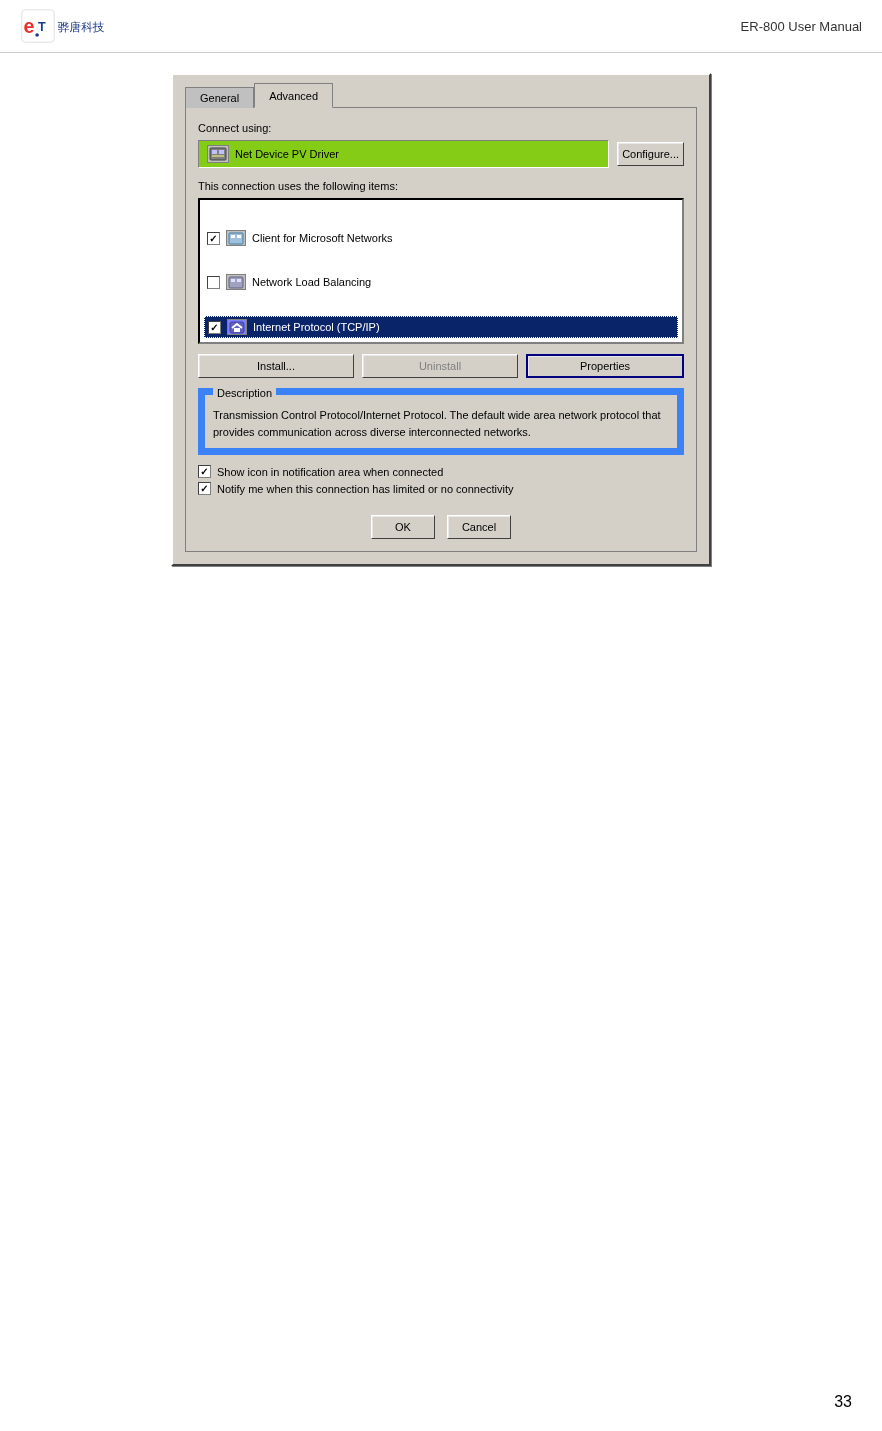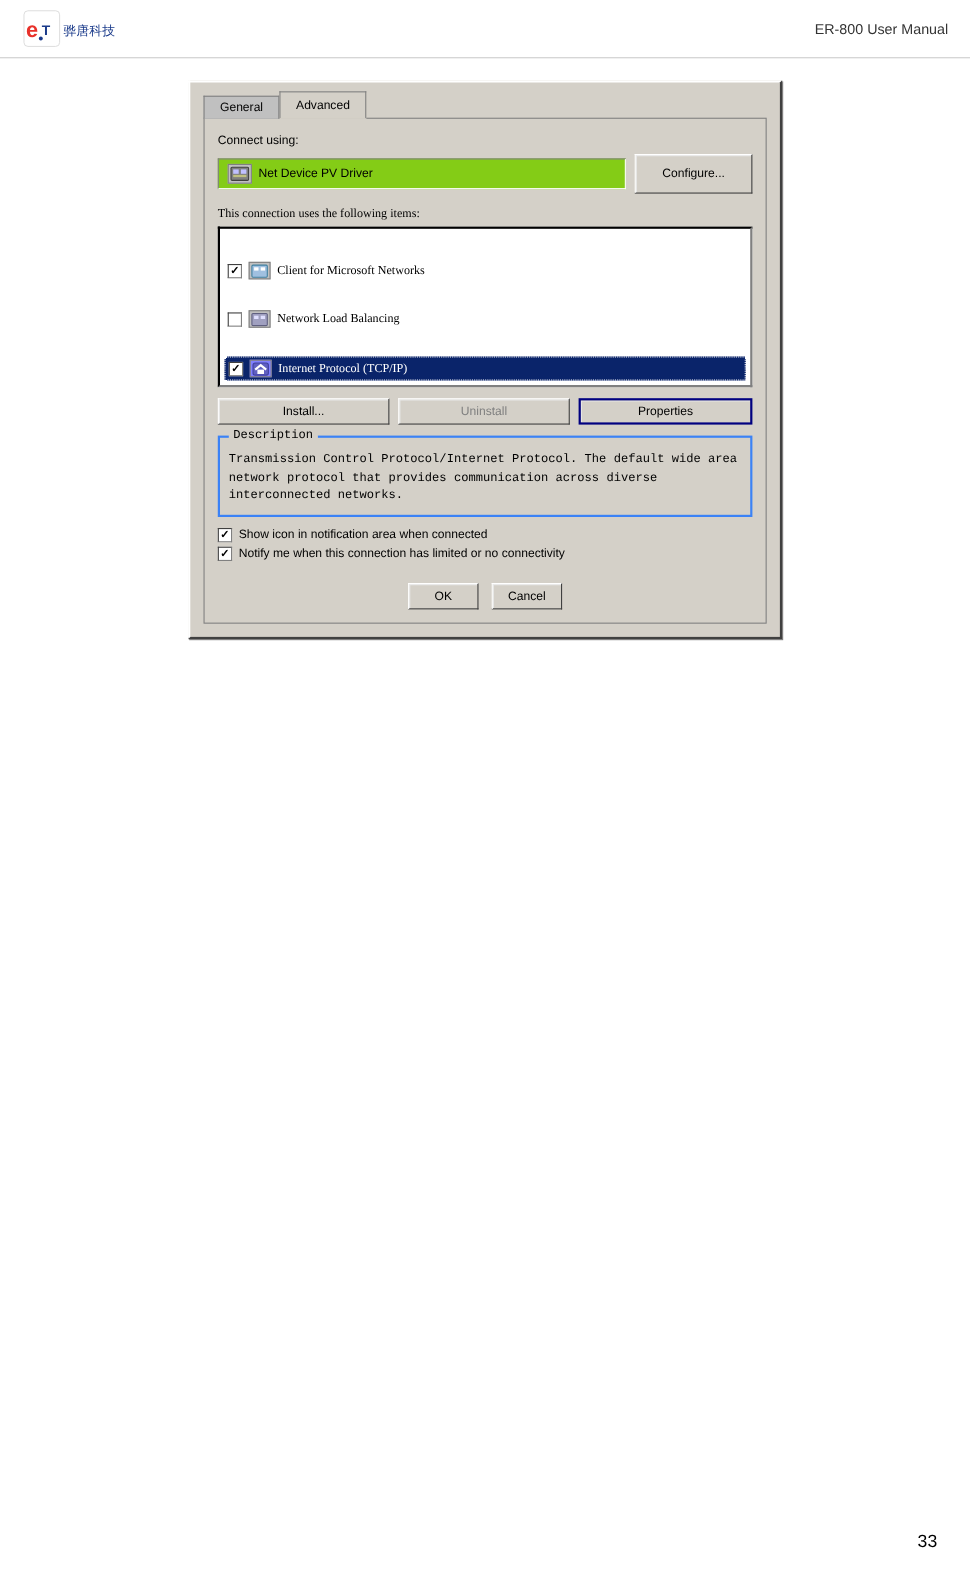--- a/index.html
+++ b/index.html
@@ -177,35 +177,34 @@
       width: 22px;
       height: 18px;
       background: #c0c0c0;
       border: 1px solid #808080;
       display: flex;
       align-items: center;
       justify-content: center;
       font-size: 8px;
     }
     .configure-btn {
-      padding: 4px 24px;
+      padding: 4px 4px;
       background: #d4d0c8;
       border: 1px solid #fff;
       border-right-color: #404040;
       border-bottom-color: #404040;
       box-shadow: inset 1px 1px 0 #e8e8e8;
       cursor: pointer;
       font-size: 11px;
-      height: 36px;
+      height: 24px;
     }
 
     
     .items-section {
       margin-bottom: 10px;
-      font-family: Liberation Serif, serif;
     }
     .items-list {
       background: #fff;
       border: 2px inset #808080;
       border-top-color: #404040;
       border-left-color: #404040;
       padding: 4px;
       min-height: 110px;
     }
     .item-row {
@@ -276,25 +275,24 @@
     }
     .action-btn.highlighted {
       border: 2px solid #000080;
     }
     .action-btn.disabled {
       color: #808080;
     }
 
     
     .description-group {
-      border: 2px solid #3b82f6;
+      border: 7px solid #3b82f6;
       padding: 8px;
       margin-bottom: 10px;
       position: relative;
-      font-family: Liberation Mono, monospace;
     }
     .description-legend {
       position: absolute;
       top: -8px;
       left: 8px;
       background: #d4d0c8;
       padding: 0 4px;
       font-size: 11px;
     }
     .description-text {

